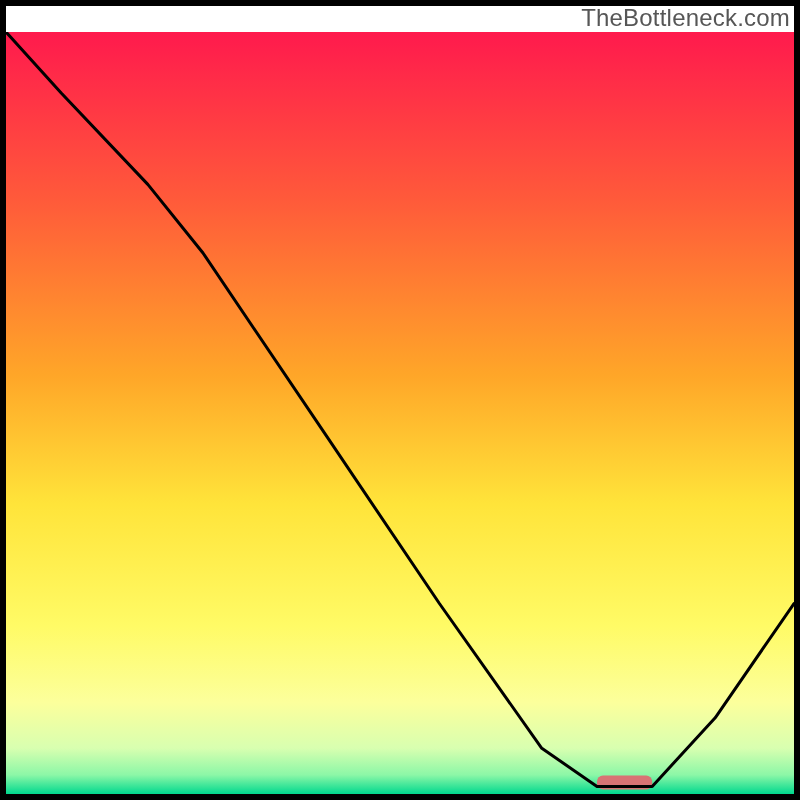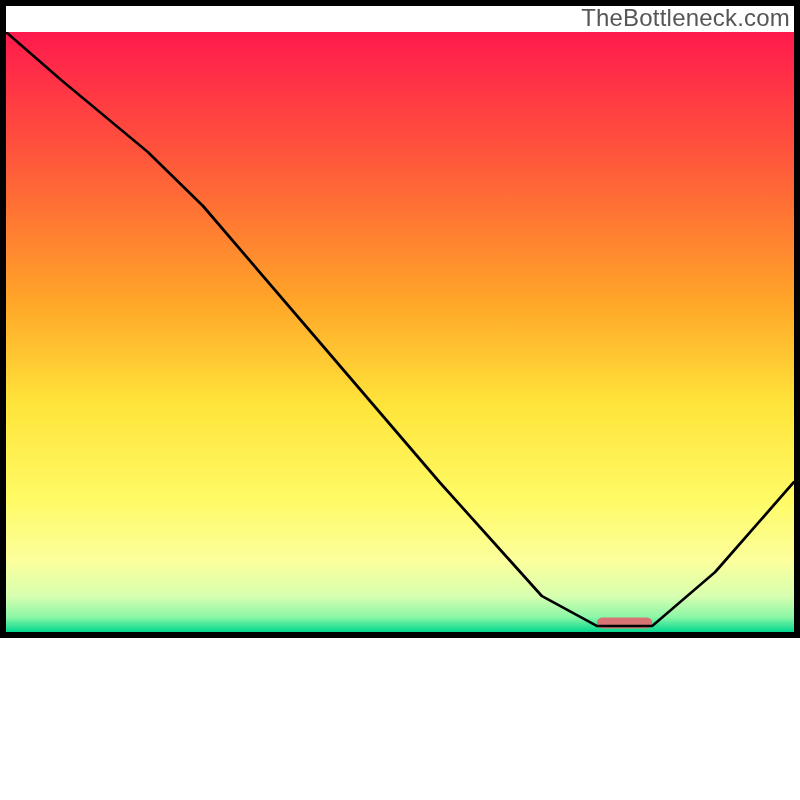--- a/index.html
+++ b/index.html
@@ -6,21 +6,21 @@
     margin: 0;
     padding: 0;
     width: 800px;
     height: 800px;
     background: #ffffff;
     overflow: hidden;
   }
   .frame {
     position: relative;
     width: 800px;
-    height: 638px;
+    height: 800px;
     box-sizing: border-box;
     border: 6px solid #000;
     background: #fff;
     padding-left: 6px;
   }
   .watermark {
     position: absolute;
     top: -2px;
     right: 4px;
     font-family: Arial, Helvetica, sans-serif;

